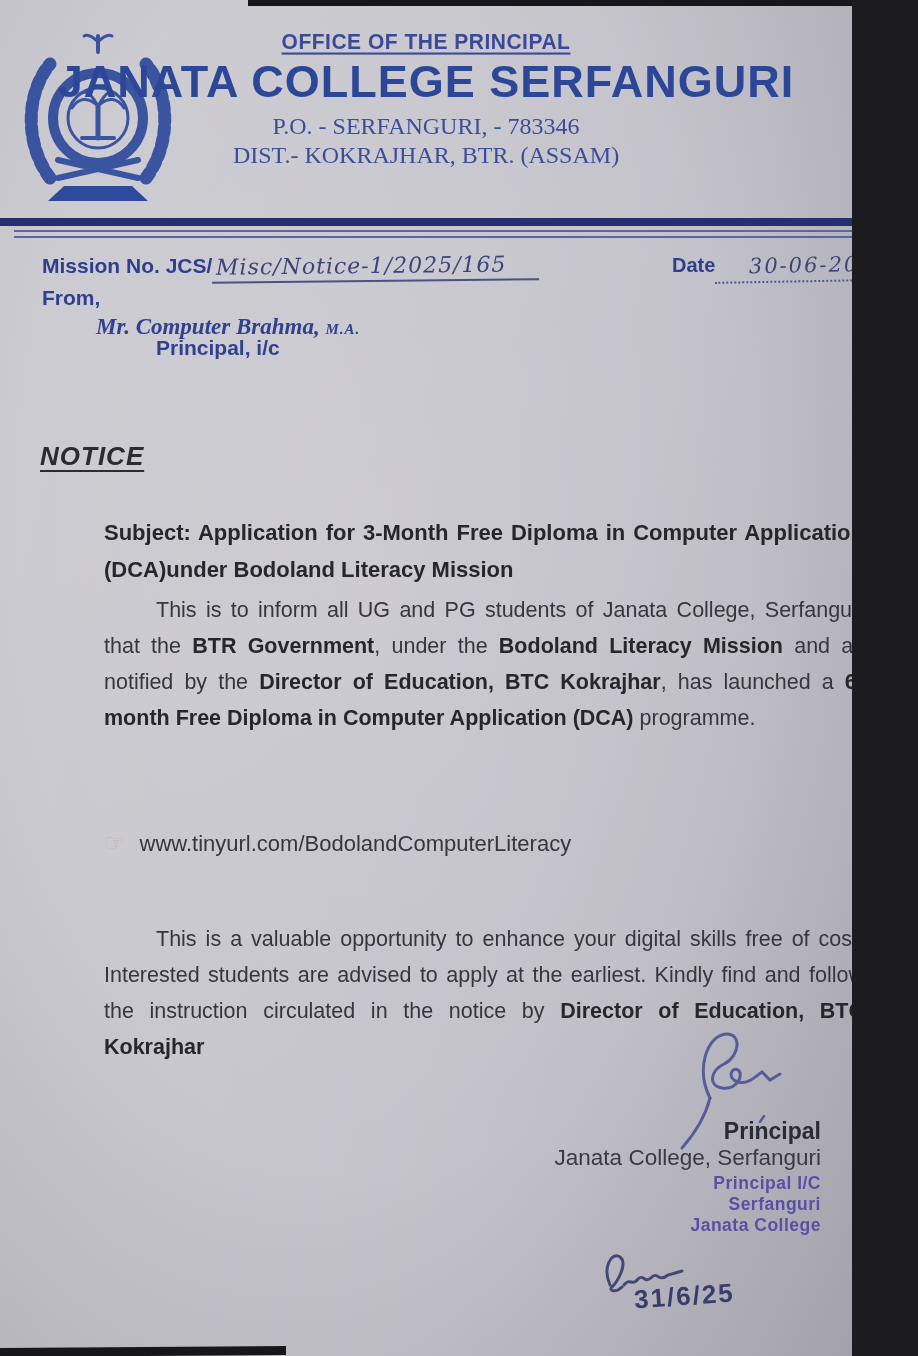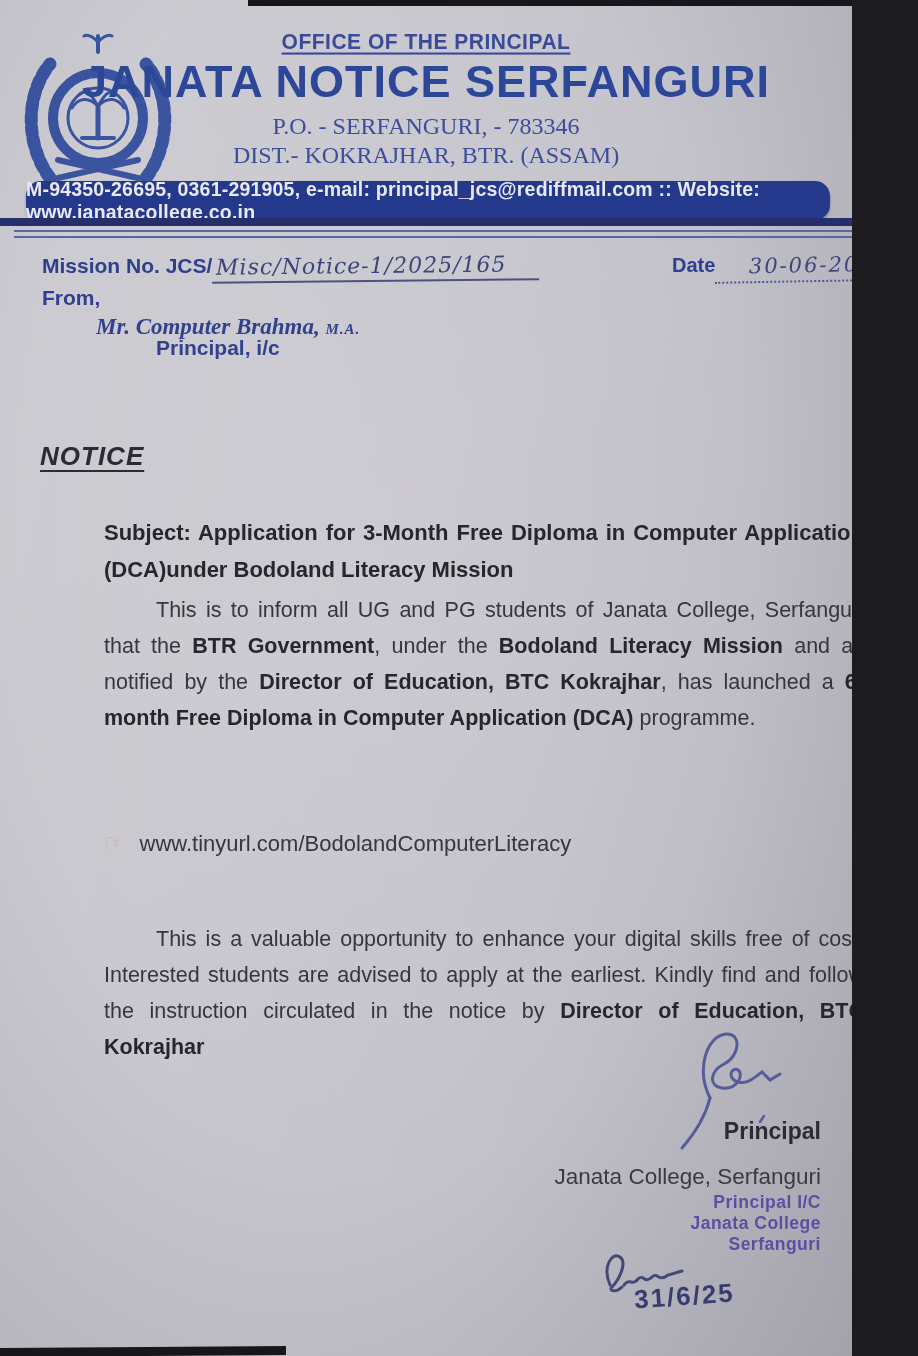--- a/index.html
+++ b/index.html
@@ -62,21 +62,21 @@
   .para1{top:592px;}
   .para2{top:727px;}
   .link-row{top:825px;font-size:22px;white-space:nowrap;text-align:left;}
   .hand-icon{color:#cf9fae;opacity:.65;font-size:24px;margin-right:14px;font-style:normal;}
   .para3{top:921px;}
 
   
   .sig-svg{position:absolute;left:648px;top:1030px;width:150px;height:120px;pointer-events:none;}
   .sign-block{position:absolute;left:521px;top:1118px;width:300px;text-align:right;}
   .principal-label{font-size:23px;font-weight:bold;color:#2b2b33;filter:blur(.2px);}
-  .college-line{font-size:22.5px;color:#3a3a43;margin-top:19px;filter:blur(.3px);}
+  .college-line{font-size:22.5px;color:#3a3a43;margin-top:0;filter:blur(.3px);}
   .stamp{margin-top:2px;color:#5b4fa5;font-weight:bold;font-size:17.5px;line-height:21px;
     filter:blur(.5px);letter-spacing:.5px;}
   .hand-date{position:absolute;left:598px;top:1243px;width:160px;height:90px;}
   .hand-date .txt{position:absolute;left:36px;top:38px;font-size:26px;letter-spacing:2px;
     transform:rotate(-4deg);color:#383d6e;font-weight:bold;}
 </style>
 </head>
 <body>
 
 <div class="page">
@@ -97,24 +97,23 @@
       <path d="M82,80 C92,70 102,72 108,82" stroke-width="3"></path>
       <path d="M82,80 C74,66 70,64 64,68" stroke-width="3"></path>
       <path d="M82,80 C90,66 94,64 100,68" stroke-width="3"></path>
       <path d="M66,112 L98,112" stroke-width="4"></path>
       <path d="M42,152 L122,134 M42,134 L122,152" stroke-width="6"></path>
     </g>
     <polygon points="48,160 116,160 132,175 32,175" fill="#2e4a9c"></polygon>
   </svg>
 
   <div class="office-line">OFFICE OF THE PRINCIPAL</div>
-  <div class="college-name">JANATA NOTICE SERFANGURI</div>
+  <div class="college-name">JANATA COLLEGE SERFANGURI</div>
   <div class="addr addr1">P.O. - SERFANGURI, - 783346</div>
   <div class="addr addr2">DIST.- KOKRAJHAR, BTR. (ASSAM)</div>
-  <div class="contact-bar">M-94350-26695, 0361-291905, e-mail: principal_jcs@rediffmail.com :: Website: www.janatacollege.co.in</div>
   <div class="navy-band"></div>
   <div class="double-rule"></div>
 
   <div class="letter-row">
     <span class="blue-label">Mission No. JCS/</span><span class="hand letter-no-hand">Misc/Notice-1/2025/165</span>
   </div>
   <div class="date-row">
     <span class="blue-label">Date</span><span class="hand date-hand">30-06-2025</span>
   </div>
   <div class="from-label blue-label">From,</div>
@@ -137,22 +136,22 @@
       <path d="M62,68 C48,40 58,6 78,4 C94,3 92,26 76,34 C62,41 60,56 74,58 C90,60 96,44 90,40 C84,36 78,48 90,52 C100,55 108,46 114,42 L122,50 L132,44"></path>
       <path d="M62,68 C58,84 48,102 34,118"></path>
       <path d="M112,92 L116,86" stroke-width="2.5"></path>
     </g>
   </svg>
   <div class="sign-block">
     <div class="principal-label">Principal</div>
     <div class="college-line">Janata College, Serfanguri</div>
     <div class="stamp">
       <div>Principal I/C</div>
+      <div>Serfanguri</div>
       <div>Janata College</div>
-      <div>Serfanguri</div>
     </div>
   </div>
   <div class="hand-date">
     <svg width="160" height="90" viewBox="0 0 160 90">
       <g fill="none" stroke="#383d6e" stroke-width="3" stroke-linecap="round" opacity="0.9">
         <path d="M12,42 C4,24 14,8 22,14 C30,20 20,38 14,44 C10,48 18,50 24,44"></path>
         <path d="M26,42 C32,34 34,44 40,36 C46,30 46,42 54,34 C60,28 60,40 70,32 L84,28"></path>
       </g>
     </svg>
     <div class="txt">31/6/25</div>

